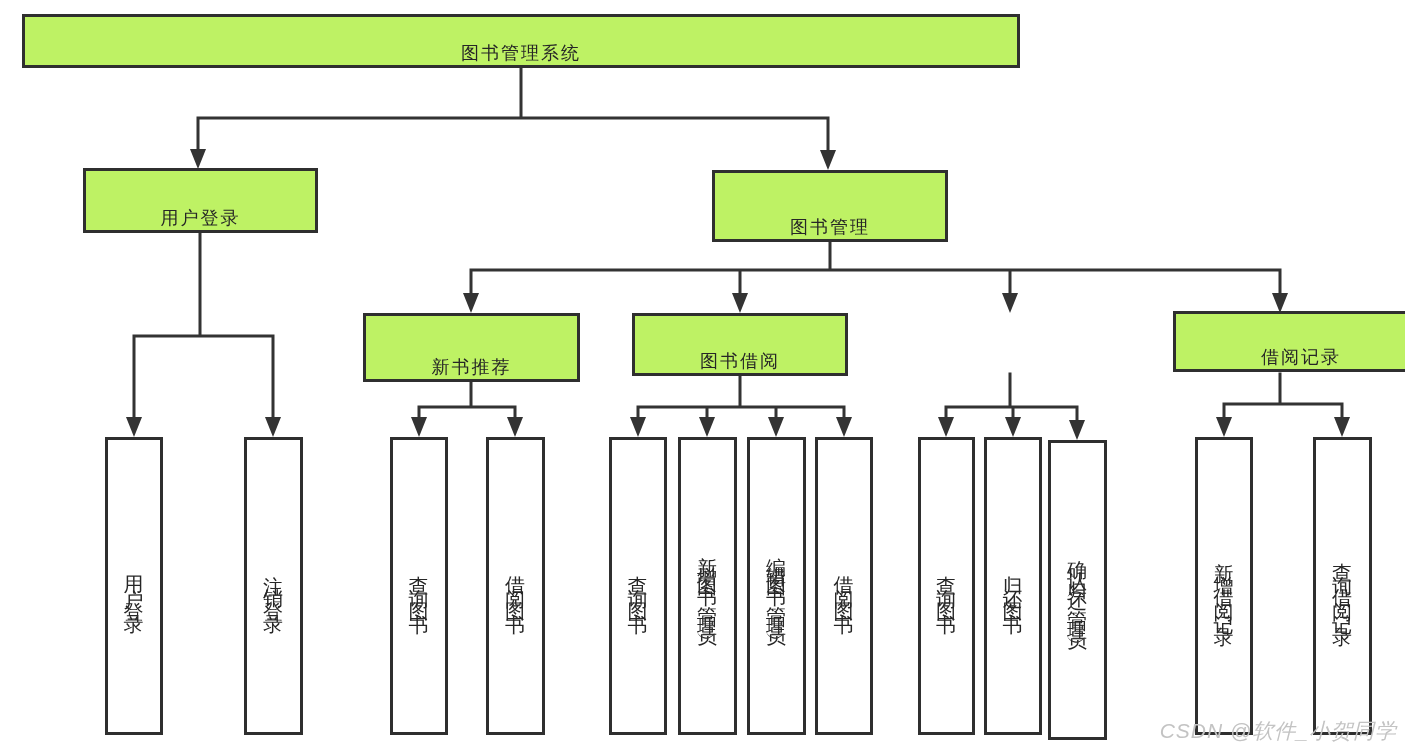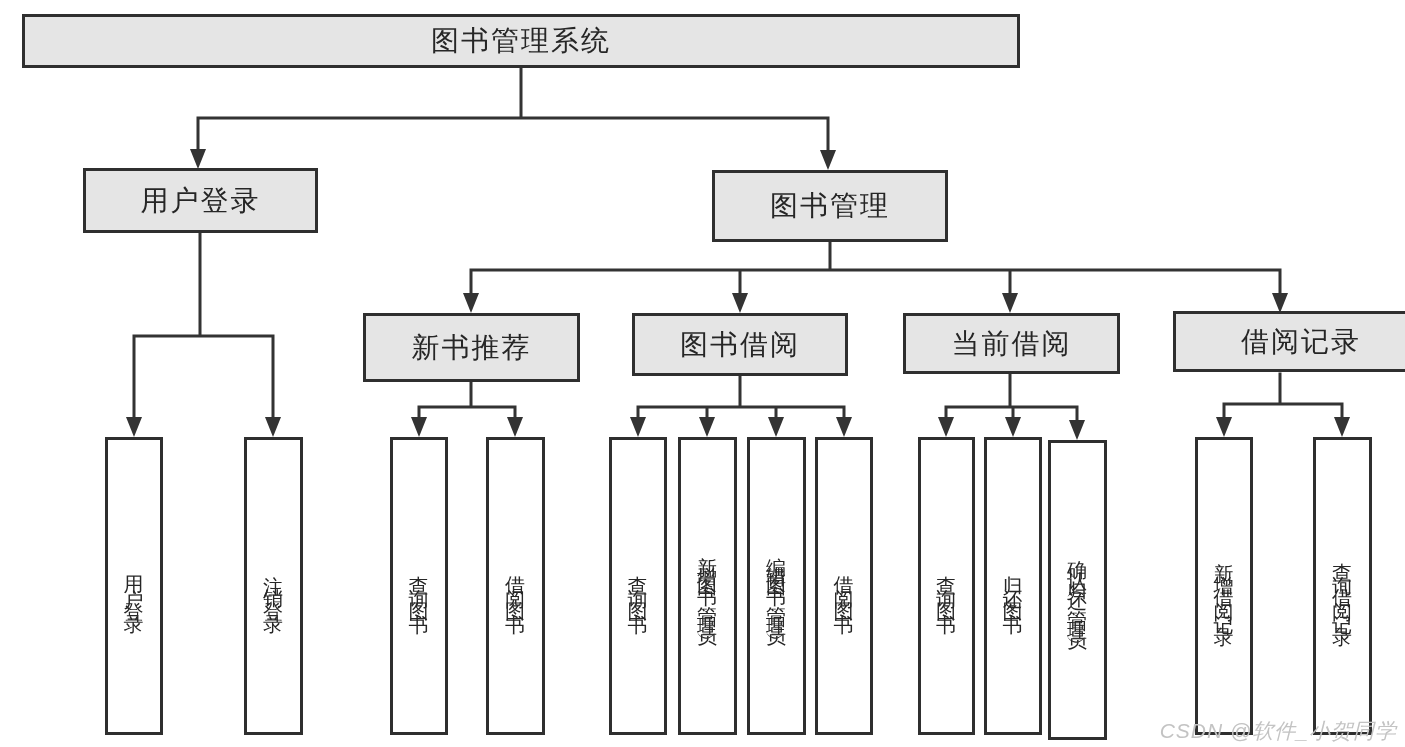--- a/index.html
+++ b/index.html
@@ -10,25 +10,25 @@
     background: #ffffff;
     font-family: "Liberation Sans", sans-serif;
     color: #262626;
     overflow: hidden;
   }
   svg.wires { position: absolute; left: 0; top: 0; }
   .hbox {
     position: absolute;
     box-sizing: border-box;
     border: 3px solid #2f2f2f;
-    background: #e5e5e5;
+    background: #bef264;
     display: flex;
-    align-items: center;
+    align-items: flex-end;
     justify-content: center;
-    font-size: 28px;
+    font-size: 18px;
     letter-spacing: 2px;
     white-space: nowrap;
   }
   .vbox {
     position: absolute;
     box-sizing: border-box;
     border: 3px solid #2f2f2f;
     background: #ffffff;
     display: flex;
     align-items: center;
@@ -119,23 +119,20 @@
   <div class="hbox" style="left:712px; top:170px; width:236px; height:72px;">
     <span>图书管理</span>
   </div>
 
   <div class="hbox" style="left:363px; top:313px; width:217px; height:69px;">
     <span>新书推荐</span>
   </div>
   <div class="hbox" style="left:632px; top:313px; width:216px; height:63px;">
     <span>图书借阅</span>
   </div>
-  <div class="hbox" style="left:903px; top:313px; width:217px; height:61px;">
-    <span>当前借阅</span>
-  </div>
   <div class="hbox" style="left:1173px; top:311px; width:256px; height:61px;">
     <span>借阅记录</span>
   </div>
 
   <div class="vbox" style="left:105px; top:437px; width:58px; height:298px;">
     <span>用户登录</span>
   </div>
   <div class="vbox" style="left:244px; top:437px; width:59px; height:298px;">
     <span>注销登录</span>
   </div>

